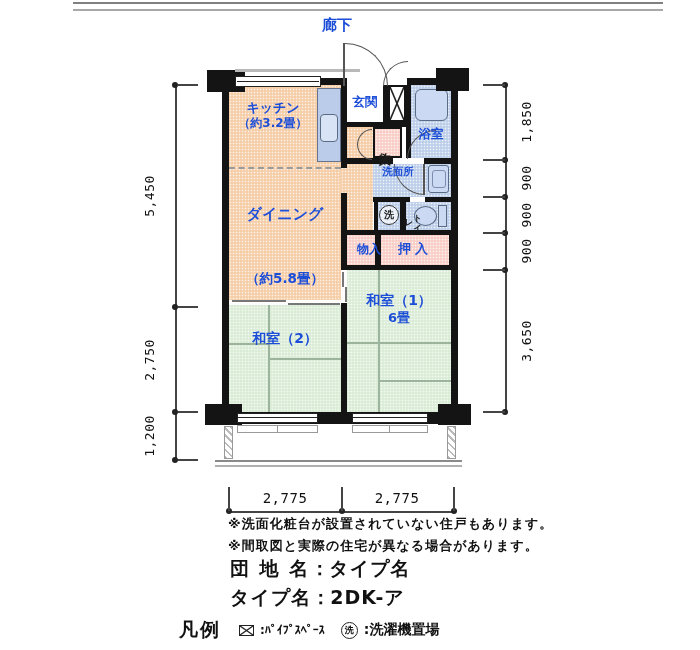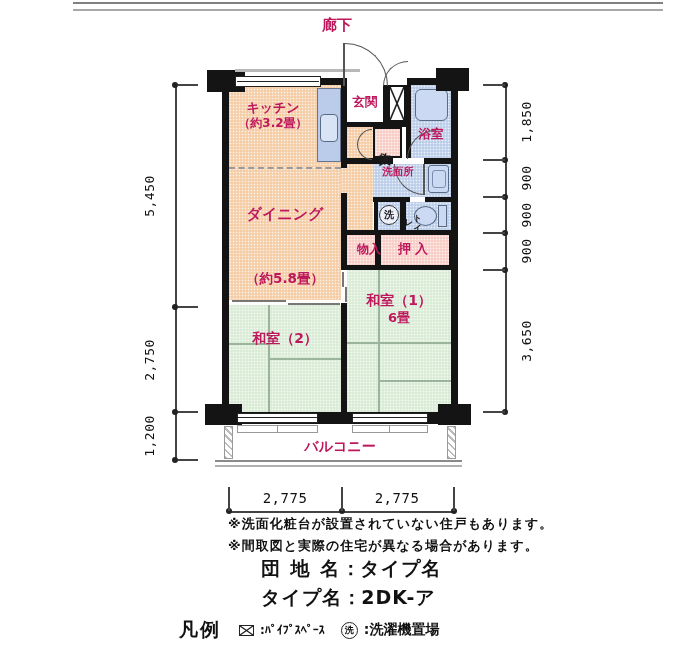--- a/index.html
+++ b/index.html
@@ -6,41 +6,41 @@
   #canvas{position:relative;width:700px;height:650px;background:#ffffff;overflow:hidden;
           font-family:"DejaVu Sans",sans-serif;color:#1c1c1c;}
   .abs{position:absolute;}
   .w{position:absolute;background:#141414;}
   .orange{background-color:#F5CDA6;}
   .blue{background-color:#BCCEE9;}
   .pink{background-color:#F8CEC7;}
   .green{background-color:#DAEBD6;}
   .stip{background-image:radial-gradient(rgba(255,255,255,.75) .7px, rgba(255,255,255,0) 1.1px);
         background-size:3px 3px;}
-  .lbl{position:absolute;text-align:center;line-height:1.25;font-weight:bold;color:#be185d;}
+  .lbl{position:absolute;text-align:center;line-height:1.25;font-weight:bold;color:#1d4ed8;}
   .vlbl{position:absolute;writing-mode:vertical-rl;text-orientation:upright;font-weight:bold;
         letter-spacing:1px;color:#1c1c1c;text-align:center;}
   .dim{position:absolute;font-family:"DejaVu Sans Mono",monospace;font-size:13px;color:#111;
        text-align:center;line-height:16px;letter-spacing:.5px;}
   .rot{transform:rotate(-90deg);}
   .dimline{position:absolute;background:#444;}
   .dot{position:absolute;width:6px;height:6px;border-radius:50%;background:#222;}
   .arc{position:absolute;border:0 solid #555;}
   .arc.tr{border-top-width:1.5px;border-right-width:1.5px;border-top-right-radius:100% 100%;}
   .arc.tl{border-top-width:1.5px;border-left-width:1.5px;border-top-left-radius:100% 100%;}
   .arc.bl{border-bottom-width:1.5px;border-left-width:1.5px;border-bottom-left-radius:100% 100%;}
   .leaf{position:absolute;background:#555;}
   .tat{position:absolute;background:#9cb39c;}
   .fix{position:absolute;border:1.5px solid #5a6b85;background:#CBDAF2;box-sizing:border-box;}
   .wind{position:absolute;background:#fff;border:1.5px solid #222;box-sizing:border-box;}
   .sill{position:absolute;background:#fff;border:1px solid #999;box-sizing:border-box;}
   .hatch{position:absolute;border:1px solid #999;box-sizing:border-box;
          background:repeating-linear-gradient(45deg,#bbb 0 2px,#fff 2px 5px);}
   .note{position:absolute;font-size:13px;font-weight:600;letter-spacing:1px;color:#111;}
-  .trow{position:absolute;display:flex;align-items:baseline;font-weight:bold;color:#111;margin-left:31px;}
+  .trow{position:absolute;display:flex;align-items:baseline;font-weight:bold;color:#111;}
   .legrow{position:absolute;display:flex;align-items:center;color:#111;margin-left:24px;}
   .psx{position:absolute;background:#fff;border:2px solid #141414;box-sizing:border-box;}
   svg.xx{display:block;width:100%;height:100%;}
 </style>
 </head>
 <body>
 
 <div id="canvas">
 
   <div class="abs" style="left:73px;top:2px;width:590px;height:2px;background:#808080;"></div>
@@ -139,21 +139,20 @@
   <div class="arc tl" style="left:407px;top:130px;width:28px;height:28px;"></div>
   <div class="arc bl" style="left:394px;top:164px;width:30px;height:30px;"></div>
   <div class="leaf" style="left:423px;top:164px;width:2px;height:31px;"></div>
   <div class="arc tl" style="left:357px;top:129px;width:14px;height:15px;"></div>
   <div class="arc bl" style="left:357px;top:144px;width:14px;height:15px;"></div>
 
   <div class="hatch" style="left:224px;top:426px;width:9px;height:33px;"></div>
   <div class="hatch" style="left:447px;top:426px;width:9px;height:33px;"></div>
   <div class="abs" style="left:215px;top:460px;width:247px;height:2px;background:#8a8a8a;"></div>
   <div class="abs" style="left:215px;top:465px;width:247px;height:1.5px;background:#b0b0b0;"></div>
-  <div class="lbl" style="left:280px;top:438px;width:120px;font-size:14px;font-weight:600;">バルコニー</div>
 
   <div class="lbl" style="left:227px;top:100px;width:92px;font-size:13px;">
     <div>キッチン</div>
     <div style="font-size:12px;">（約3.2畳）</div>
   </div>
   <div class="lbl" style="left:229px;top:205px;width:112px;font-size:15px;">
     <div>ダイニング</div>
     <div style="font-size:13.5px;margin-top:46px;">（約5.8畳）</div>
   </div>
   <div class="lbl" style="left:347px;top:292px;width:104px;font-size:14px;">

